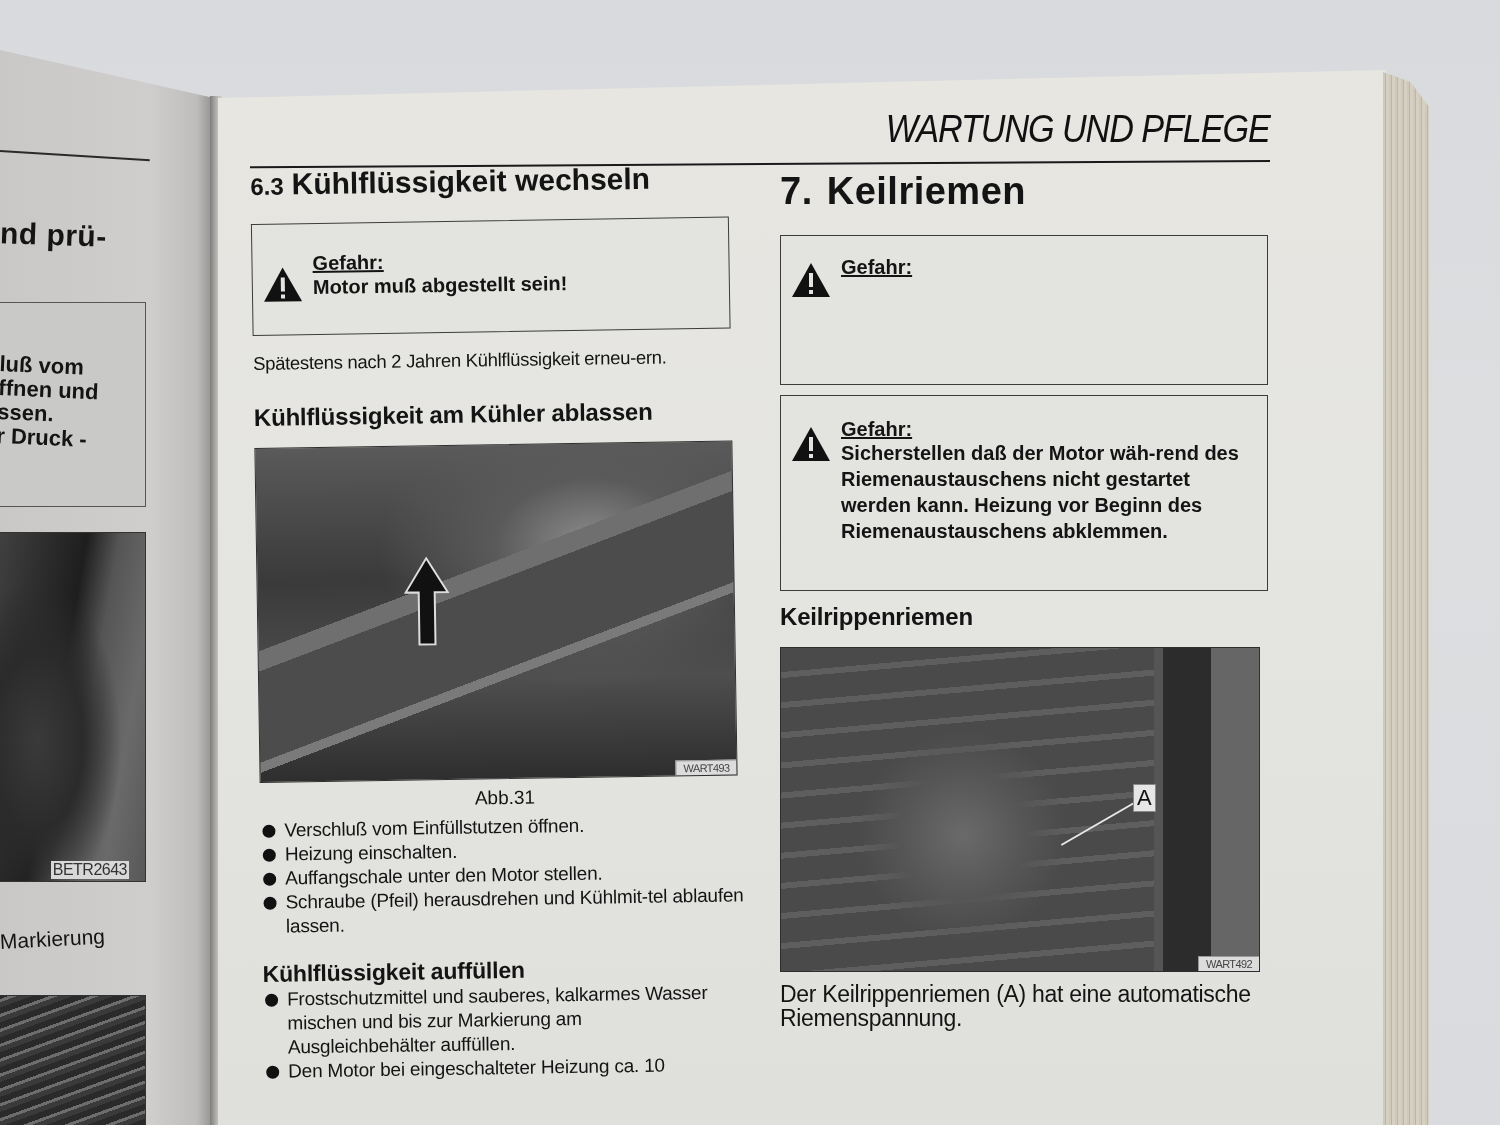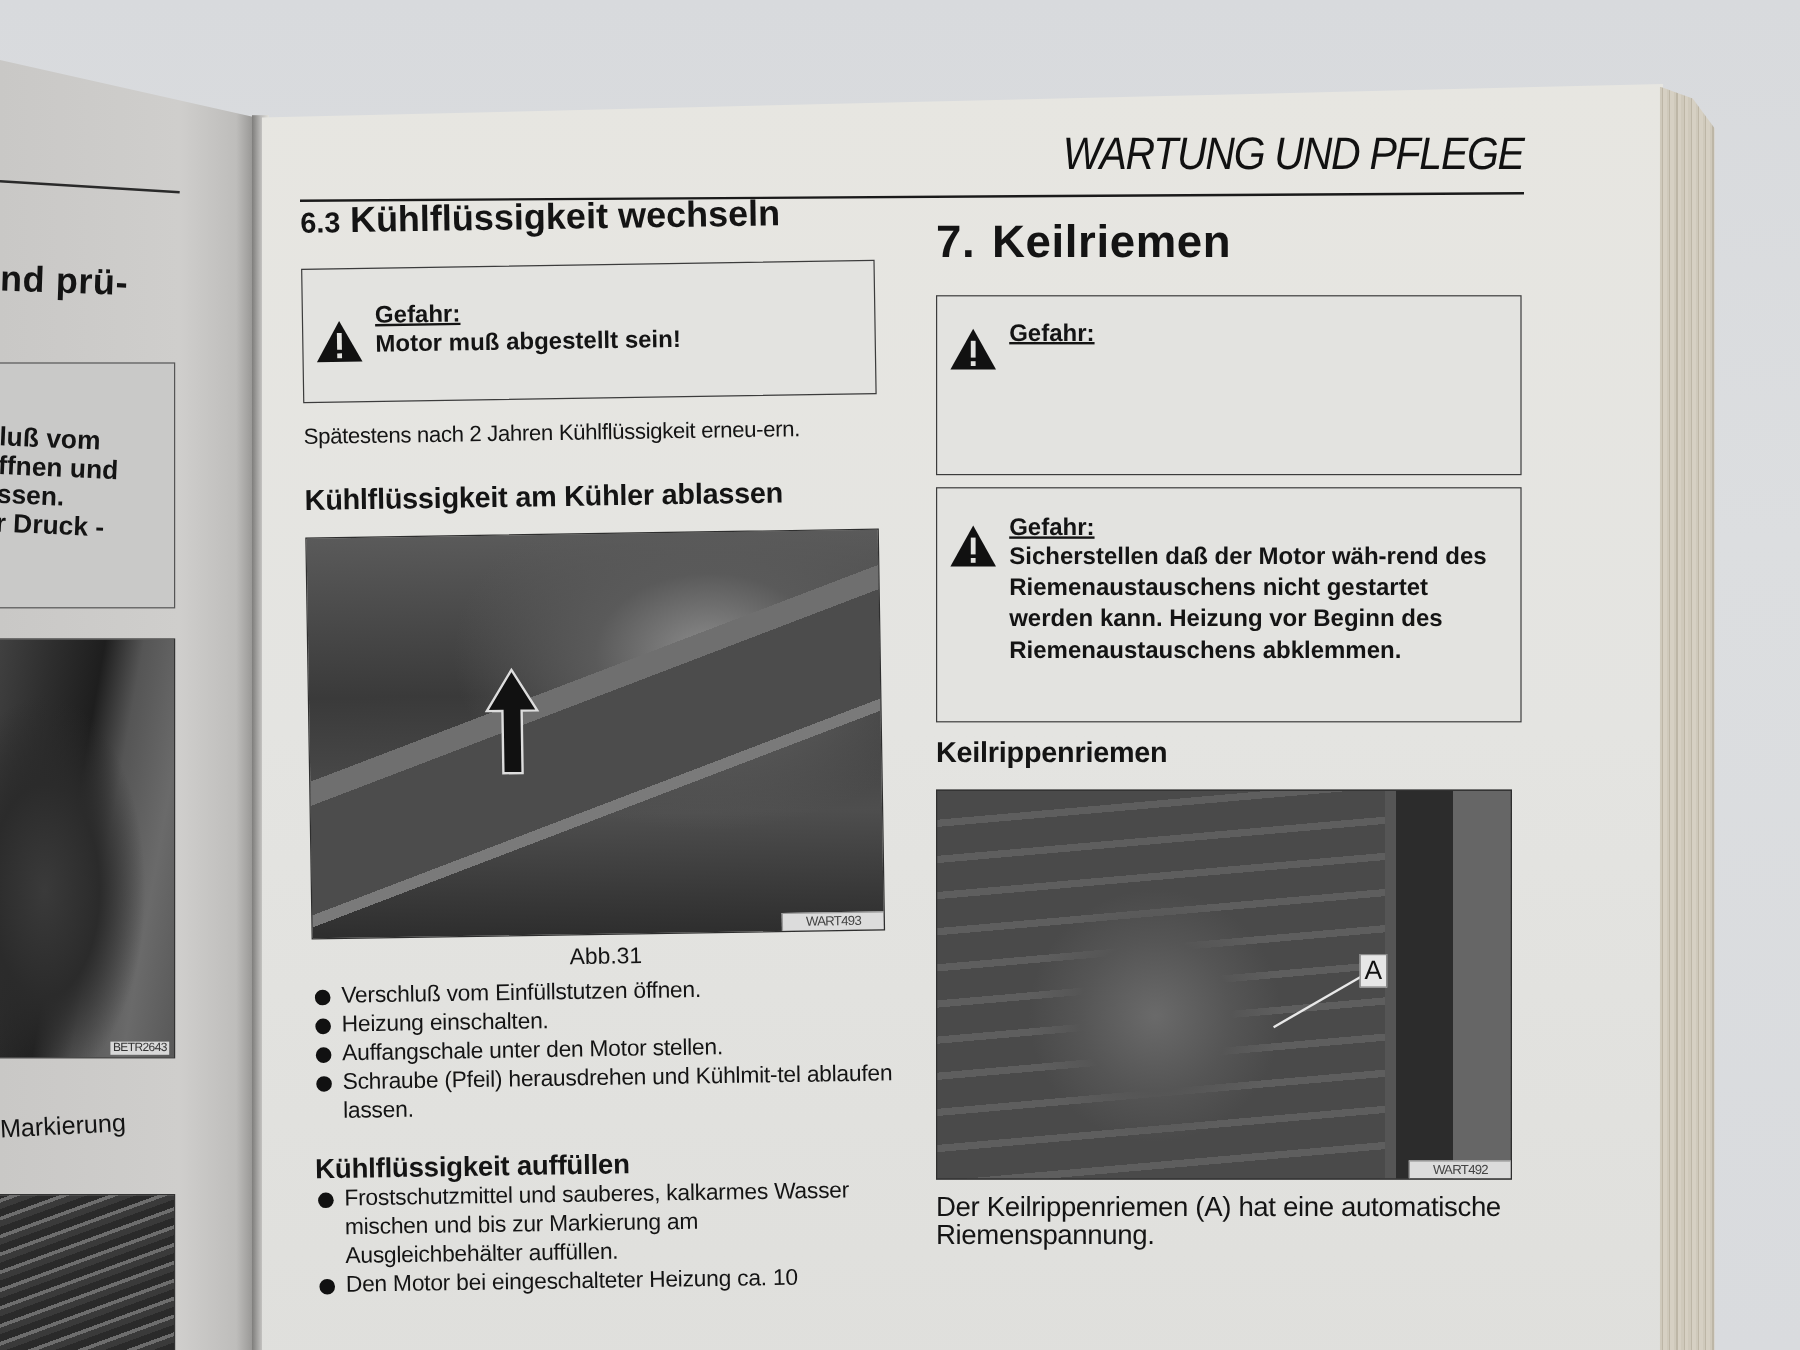--- a/index.html
+++ b/index.html
@@ -34,22 +34,22 @@
     white-space: pre; transform: rotate(2.5deg); transform-origin: left top;
   }
   .left-page .photo-a {
     position: absolute; left: -10px; top: 482px; width: 156px; height: 350px;
     background:
       radial-gradient(ellipse at 30% 60%, #3a3a3a 0%, #2b2b2b 30%, transparent 55%),
       linear-gradient(100deg, #444 0%, #2e2e2e 25%, #1e1e1e 45%, #555 60%, #6a6a6a 80%, #585858 100%);
     border: 1px solid #333;
   }
   .left-page .photo-code {
-    position: absolute; right: 4px; bottom: 2px; background: #d8d8d8; color: #333;
-    font-size: 10px; padding: 0 2px; letter-spacing: -0.5px; text-align: right;
+    position: absolute; right: 16px; bottom: 2px; background: #d8d8d8; color: #333;
+    font-size: 16px; padding: 0 2px; letter-spacing: -0.5px; text-align: right;
   }
   .left-page .caption-frag {
     position: absolute; left: 0; top: 880px; font-size: 21px; transform: rotate(-3deg); transform-origin: left;
   }
   .left-page .photo-b {
     position: absolute; left: -10px; top: 945px; width: 156px; height: 200px;
     background: repeating-linear-gradient(160deg, #2a2a2a 0 6px, #6d6d6d 6px 9px, #3a3a3a 9px 14px);
     border: 1px solid #333;
   }
 
@@ -91,31 +91,31 @@
   .warn .tri { position: absolute; left: 10px; top: 44px; width: 40px; height: 36px; }
   .warn .w-head { font-weight: bold; text-decoration: underline; font-size: 20px; display: block; line-height: 22px; }
   .warn .w-text { font-weight: bold; font-size: 20px; line-height: 26px; }
   .body-text { font-size: 18.5px; line-height: 28px; letter-spacing: -0.3px; }
   .sub-title { font-weight: bold; font-size: 24px; letter-spacing: -0.2px; }
   .figure {
     position: relative; border: 1.5px solid #2e2e2e; overflow: hidden;
   }
   .fig-code {
     position: absolute; right: 0; bottom: 0; background: #dcdcdc; color: #444;
-    font-size: 11px; padding: 1px 19px; letter-spacing: -0.6px; border-left: 1px solid #999; border-top: 1px solid #999;
+    font-size: 11px; padding: 1px 7px; letter-spacing: -0.6px; border-left: 1px solid #999; border-top: 1px solid #999;
   }
   .caption { text-align: center; font-size: 19px; }
   ul.bullets { list-style: none; }
   ul.bullets li { position: relative; padding-left: 24px; font-size: 19px; line-height: 24px; letter-spacing: -0.2px; }
   ul.bullets li::before {
     content: ""; position: absolute; left: 2px; top: 6px; width: 13px; height: 13px; border-radius: 50%; background: #111;
   }
 
   
-  .col2 { position: absolute; left: 780px; top: 181px; width: 488px; }
+  .col2 { position: absolute; left: 780px; top: 170px; width: 488px; }
   .chap-title { font-weight: bold; font-size: 38px; letter-spacing: 0.5px; }
   .chap-title .num { margin-right: 14px; }
 
   
   .photo1 {
     width: 478px; height: 335px;
     background:
       linear-gradient(160deg, transparent 0 40%, #6f6f6f 40% 44%, #4c4c4c 44% 62%, #7a7a7a 62% 64%, transparent 64%),
       radial-gradient(ellipse at 70% 30%, #8c8c8c 0%, #5a5a5a 20%, transparent 45%),
       linear-gradient(180deg, #5a5a5a 0%, #3a3a3a 40%, #4e4e4e 70%, #2e2e2e 100%);

